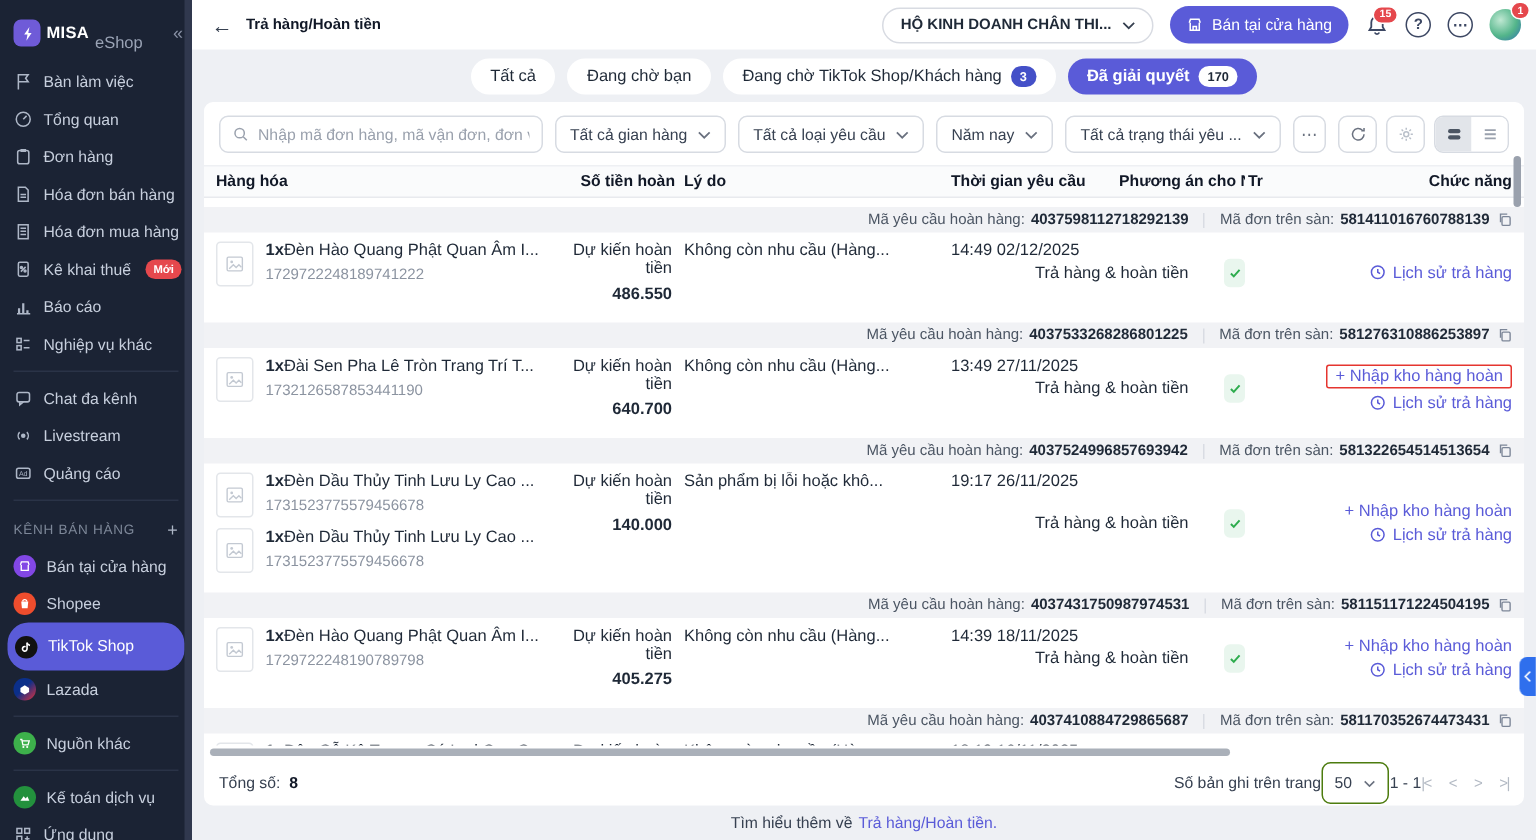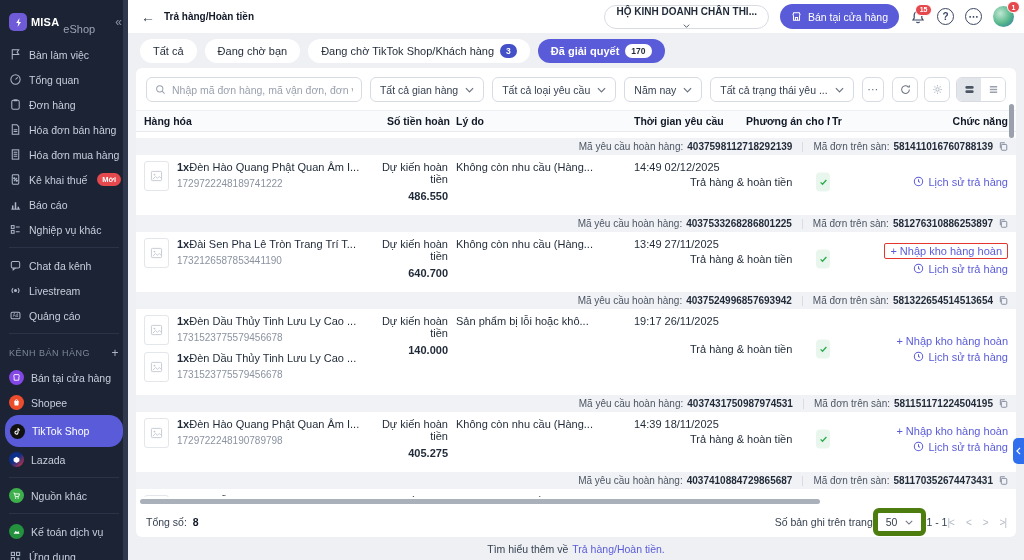--- a/index.html
+++ b/index.html
@@ -23,28 +23,28 @@
   .side-div { height:1px; background:#2a3347; margin:5px 9px; }
   .side-section { display:flex; align-items:center; color:#7d8798; font-size:9px; letter-spacing:.5px; padding:7px 9px 5px; }
   .side-section .plus { margin-left:auto; font-size:12px; color:#aeb7c7; cursor:pointer; }
 
   
   .main { flex:1; display:flex; flex-direction:column; position:relative; min-width:0; }
   .topbar { height:33px; background:#fff; display:flex; align-items:center; gap:9px; padding:0 10px 0 13px; flex-shrink:0; }
   .back { font-size:14px; color:#374151; cursor:pointer; }
   .page-title { font-size:10px; font-weight:bold; color:#111827; }
   .top-right { margin-left:auto; display:flex; align-items:center; gap:11px; }
-  .biz-dd { display:flex; align-items:center; gap:7px; border:1px solid #d8dbe2; border-radius:14px; height:24px; padding:0 11px; font-size:10px; font-weight:bold; color:#1f2937; cursor:pointer; background:#fff;flex-direction:column; }
+  .biz-dd { display:flex; align-items:center; gap:7px; border:1px solid #d8dbe2; border-radius:14px; height:24px; padding:0 11px; font-size:10px; font-weight:bold; color:#1f2937; cursor:pointer; background:#fff; }
   .pos-btn { display:flex; align-items:center; gap:6px; background:#5a5bd8; color:#fff; border-radius:14px; height:25px; padding:0 11px; font-size:10.5px; cursor:pointer; border:none; }
   .icon-wrap { position:relative; display:inline-flex; cursor:pointer; }
   .num-badge { position:absolute; top:-5px; right:-6px; background:#e5484d; color:#fff; border-radius:8px; font-size:7px; font-weight:bold; padding:1.5px 3.5px; border:1px solid #fff; }
   .circ { width:17px; height:17px; border-radius:50%; border:1.5px solid #3c4763; color:#3c4763; display:inline-flex; align-items:center; justify-content:center; font-size:10px; font-weight:bold; cursor:pointer; }
   .avatar { width:21px; height:21px; border-radius:50%; background:radial-gradient(circle at 35% 35%, #bfe8d2, #53b58a 55%, #2e6fb0); position:relative; cursor:pointer; }
 
-  .tabs-row { display:flex; gap:8px; padding:6px 12px 5px; }
+  .tabs-row { display:flex; gap:8px; padding:6px 12px 5px;justify-content:center; }
   .tab { display:inline-flex; align-items:center; gap:6px; background:#fff; border-radius:13px; height:24px; padding:0 13px; font-size:11px; color:#1f2937; cursor:pointer; white-space:nowrap; }
   .tab .cnt { background:#4450c8; color:#fff; border-radius:9px; font-size:8.5px; font-weight:bold; padding:2px 6px; }
   .tab.active { background:#5a5bd8; color:#fff; font-weight:bold; }
   .tab.active .cnt { background:#fff; color:#1f2937; }
 
   .card { margin:0 8px; background:#fff; border-radius:6px; flex:1; display:flex; flex-direction:column; overflow:hidden; position:relative; }
 
   .filter-row { display:flex; align-items:center; gap:8px; padding:9px 10px 8px; flex-shrink:0; }
   .search-box { width:252px; height:25px; border:1px solid #d7dbe2; border-radius:6px; display:flex; align-items:center; gap:6px; padding:0 8px; }
   .search-box input { border:none; outline:none; flex:1; font-size:10.5px; color:#374151; font-family:inherit; background:transparent; }
@@ -88,21 +88,21 @@
   .lnk { color:#5a5bd8; display:inline-flex; align-items:center; gap:4px; cursor:pointer; white-space:nowrap; }
   .lnk.hl { border:1.5px solid #e5352f; border-radius:2px; padding:1px 5px; }
 
   .hscroll { height:10px; flex-shrink:0; position:relative; }
   .hthumb { position:absolute; left:4px; top:2px; width:680px; height:5px; background:#aab0b9; border-radius:3px; }
   .vthumb { position:absolute; right:2px; top:36px; width:5px; height:34px; background:#9aa1ad; border-radius:3px; }
 
   .tfoot { height:30px; display:flex; align-items:center; padding:0 10px; flex-shrink:0; font-size:10.5px; color:#374151; }
   .tfoot b { margin-left:6px; color:#111827; }
   .foot-right { margin-left:auto; display:flex; align-items:center; }
-  .pp-select { display:inline-flex; align-items:center; gap:8px; border:5px solid #4d7c0f; border-radius:6px; height:28px; padding:0 8px; cursor:pointer; }
+  .pp-select { display:inline-flex; align-items:center; gap:8px; border:1px solid #4d7c0f; border-radius:6px; height:28px; padding:0 8px; cursor:pointer; }
   .pager { display:flex; align-items:center; gap:12px; color:#b3bac4; font-size:10px; letter-spacing:-1px; }
   .pager span { cursor:pointer; }
 
   .bottom-bar { height:23px; display:flex; align-items:center; justify-content:center; gap:4px; font-size:10.5px; color:#374151; }
   .bottom-bar a { color:#5a5bd8; text-decoration:none; cursor:pointer; }
 
   .edge-tab { position:fixed; right:0; top:438px; width:11px; height:26px; background:#2f6fed; border-radius:5px 0 0 5px; color:#fff; display:flex; align-items:center; justify-content:center; font-size:8px; cursor:pointer; }
   svg { display:block; }
 </style>
 </head>

